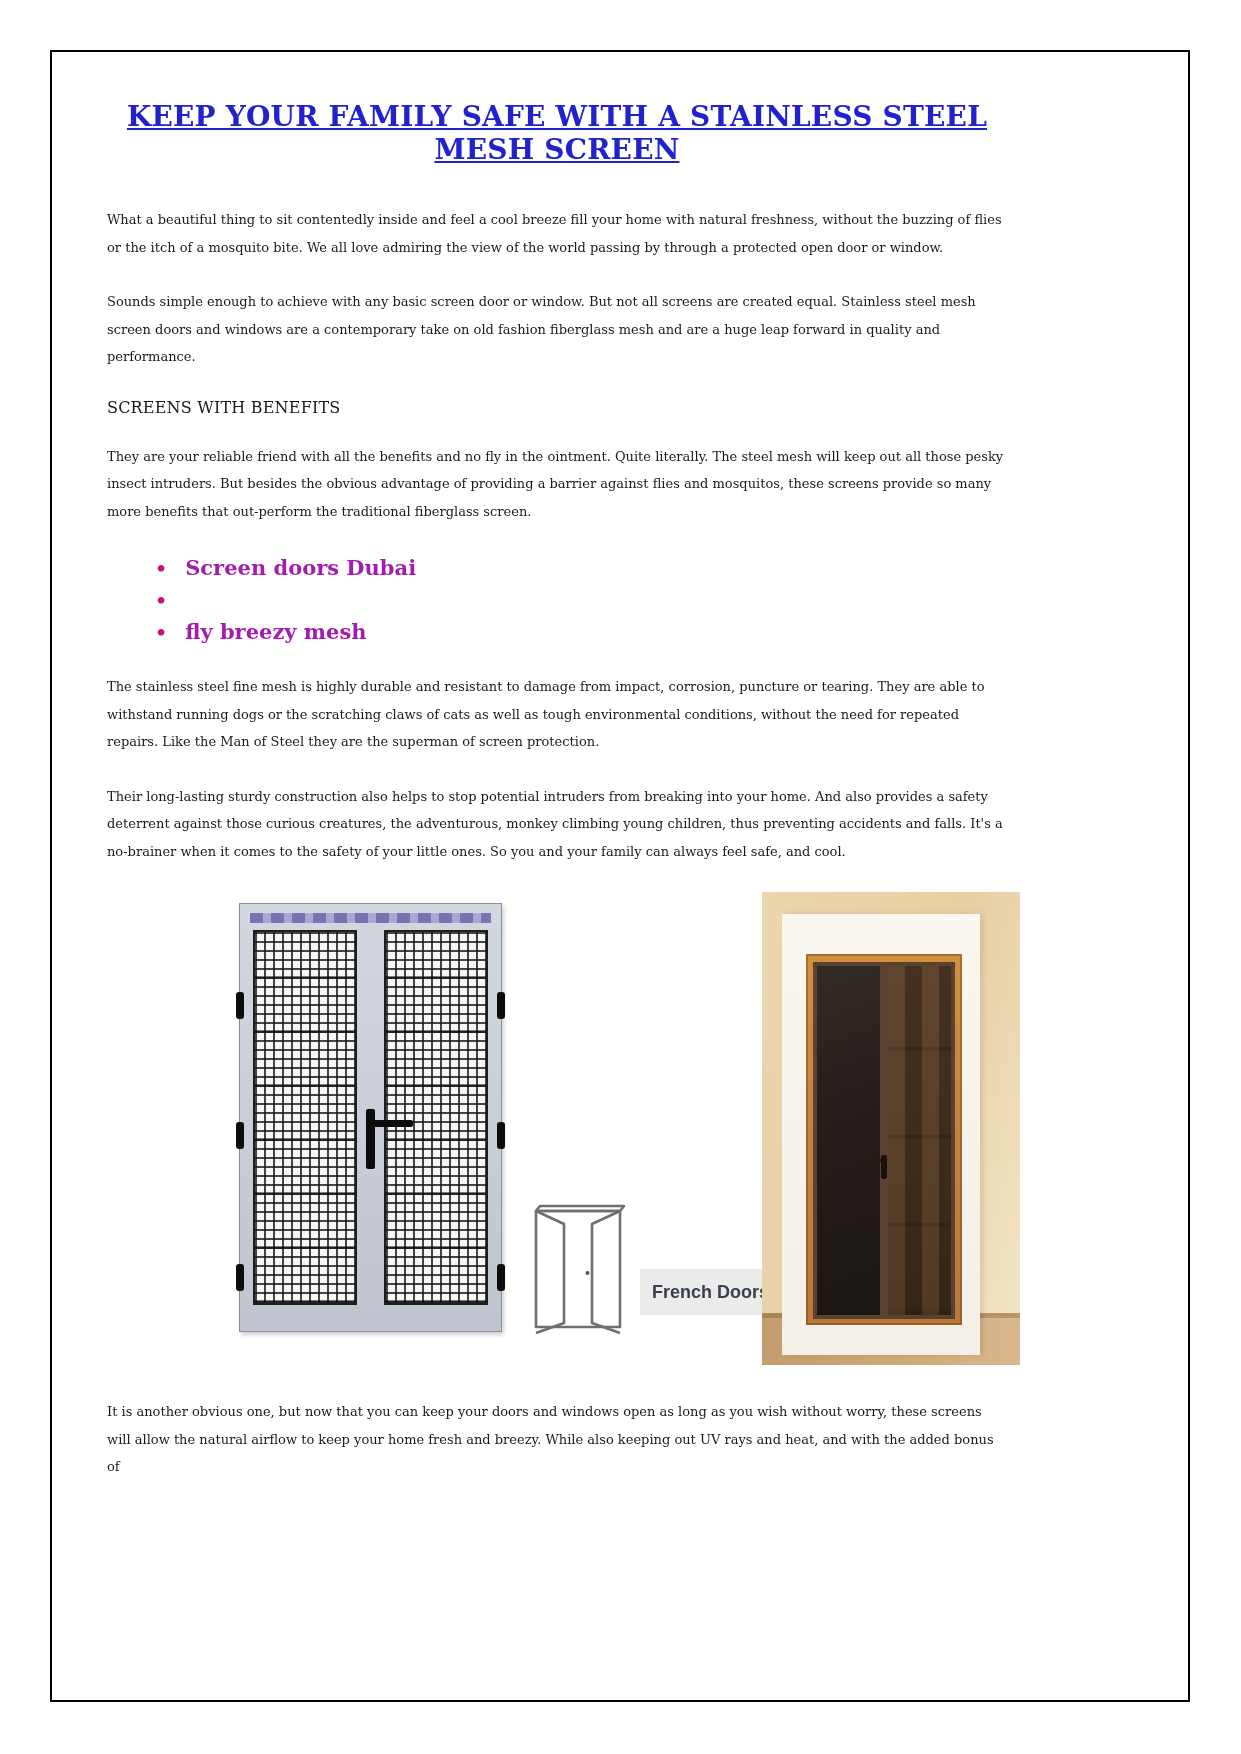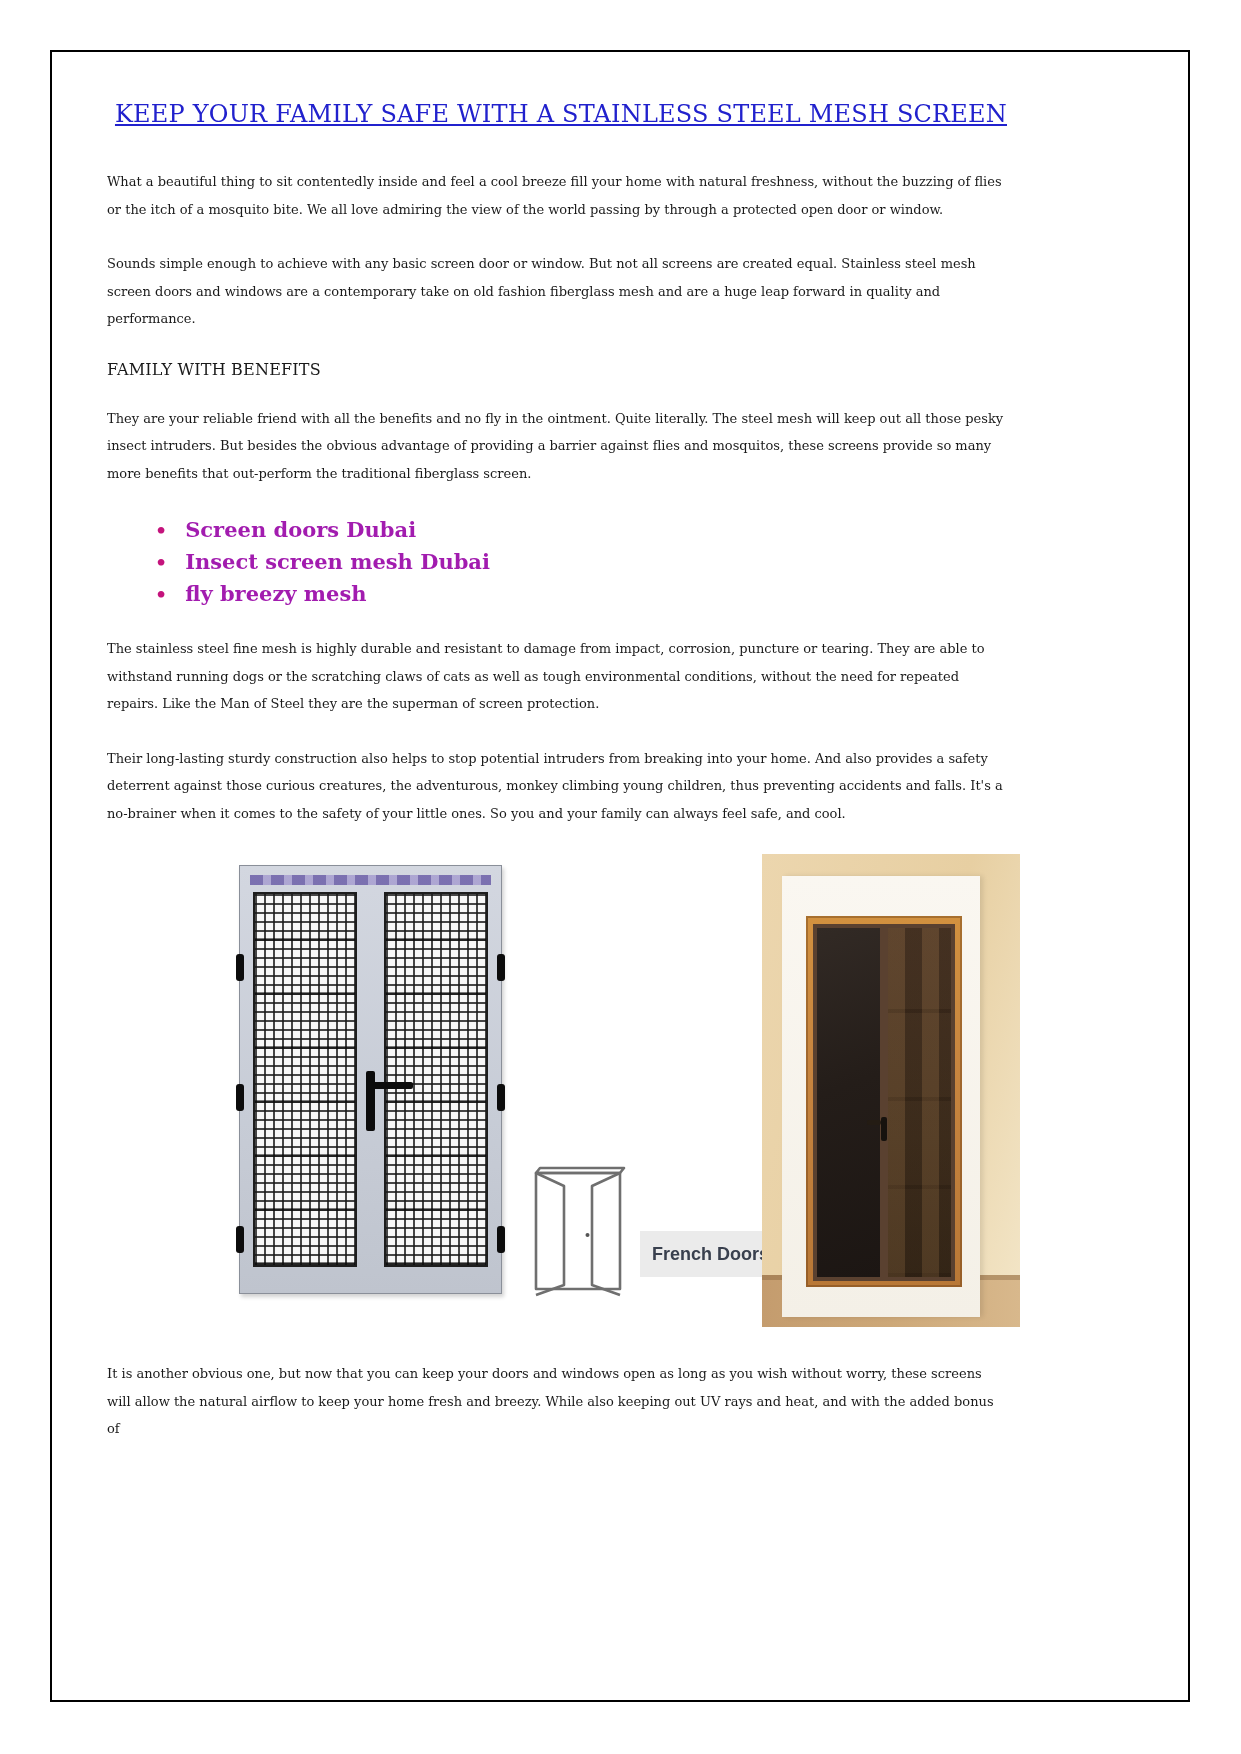--- a/index.html
+++ b/index.html
@@ -15,24 +15,24 @@
     position:absolute;left:50px;top:50px;
     width:1140px;height:1652px;
     border:2px solid #000;
     box-sizing:border-box;
   }
   .content{
     position:absolute;left:55px;top:48px;
     width:900px;
   }
   h1.title{
-    font-size:24px;font-weight:normal;
+    font-size:28px;font-weight:bold;
     color:#2121cd;
     text-decoration:underline;
-    text-align:right;
+    text-align:center;
     margin:0 0 40px 0;
     letter-spacing:.2px;
   }
   p.body{
     font-size:13px;line-height:27.5px;
     margin:0 0 27px 0;
   }
   h2.subhead{
     font-size:16px;font-weight:normal;
     margin:0 0 26px 0;
@@ -181,32 +181,31 @@
 <div class="page">
   <div class="page-border">
     <div class="content">
 
       <h1 class="title">KEEP YOUR FAMILY SAFE WITH A STAINLESS STEEL MESH SCREEN</h1>
 
       <p class="body">What a beautiful thing to sit contentedly inside and feel a cool breeze fill your home with natural freshness, without the buzzing of flies or the itch of a mosquito bite. We all love admiring the view of the world passing by through a protected open door or window.</p>
 
       <p class="body">Sounds simple enough to achieve with any basic screen door or window. But not all screens are created equal. Stainless steel mesh screen doors and windows are a contemporary take on old fashion fiberglass mesh and are a huge leap forward in quality and performance.</p>
 
-      <h2 class="subhead">FAMILY WITH BENEFITS</h2>
+      <h2 class="subhead">SCREENS WITH BENEFITS</h2>
 
       <p class="body">They are your reliable friend with all the benefits and no fly in the ointment. Quite literally. The steel mesh will keep out all those pesky insect intruders. But besides the obvious advantage of providing a barrier against flies and mosquitos, these screens provide so many more benefits that out-perform the traditional fiberglass screen.</p>
 
       <ul class="links">
         <li>
           <span class="dot">•</span>
           <a>Screen doors Dubai</a>
         </li>
         <li>
           <span class="dot">•</span>
-          <a>Insect screen mesh Dubai</a>
         </li>
         <li>
           <span class="dot">•</span>
           <a>fly breezy mesh</a>
         </li>
       </ul>
 
       <p class="body">The stainless steel fine mesh is highly durable and resistant to damage from impact, corrosion, puncture or tearing. They are able to withstand running dogs or the scratching claws of cats as well as tough environmental conditions, without the need for repeated repairs. Like the Man of Steel they are the superman of screen protection.</p>
 
       <p class="body">Their long-lasting sturdy construction also helps to stop potential intruders from breaking into your home. And also provides a safety deterrent against those curious creatures, the adventurous, monkey climbing young children, thus preventing accidents and falls. It's a no-brainer when it comes to the safety of your little ones. So you and your family can always feel safe, and cool.</p>

